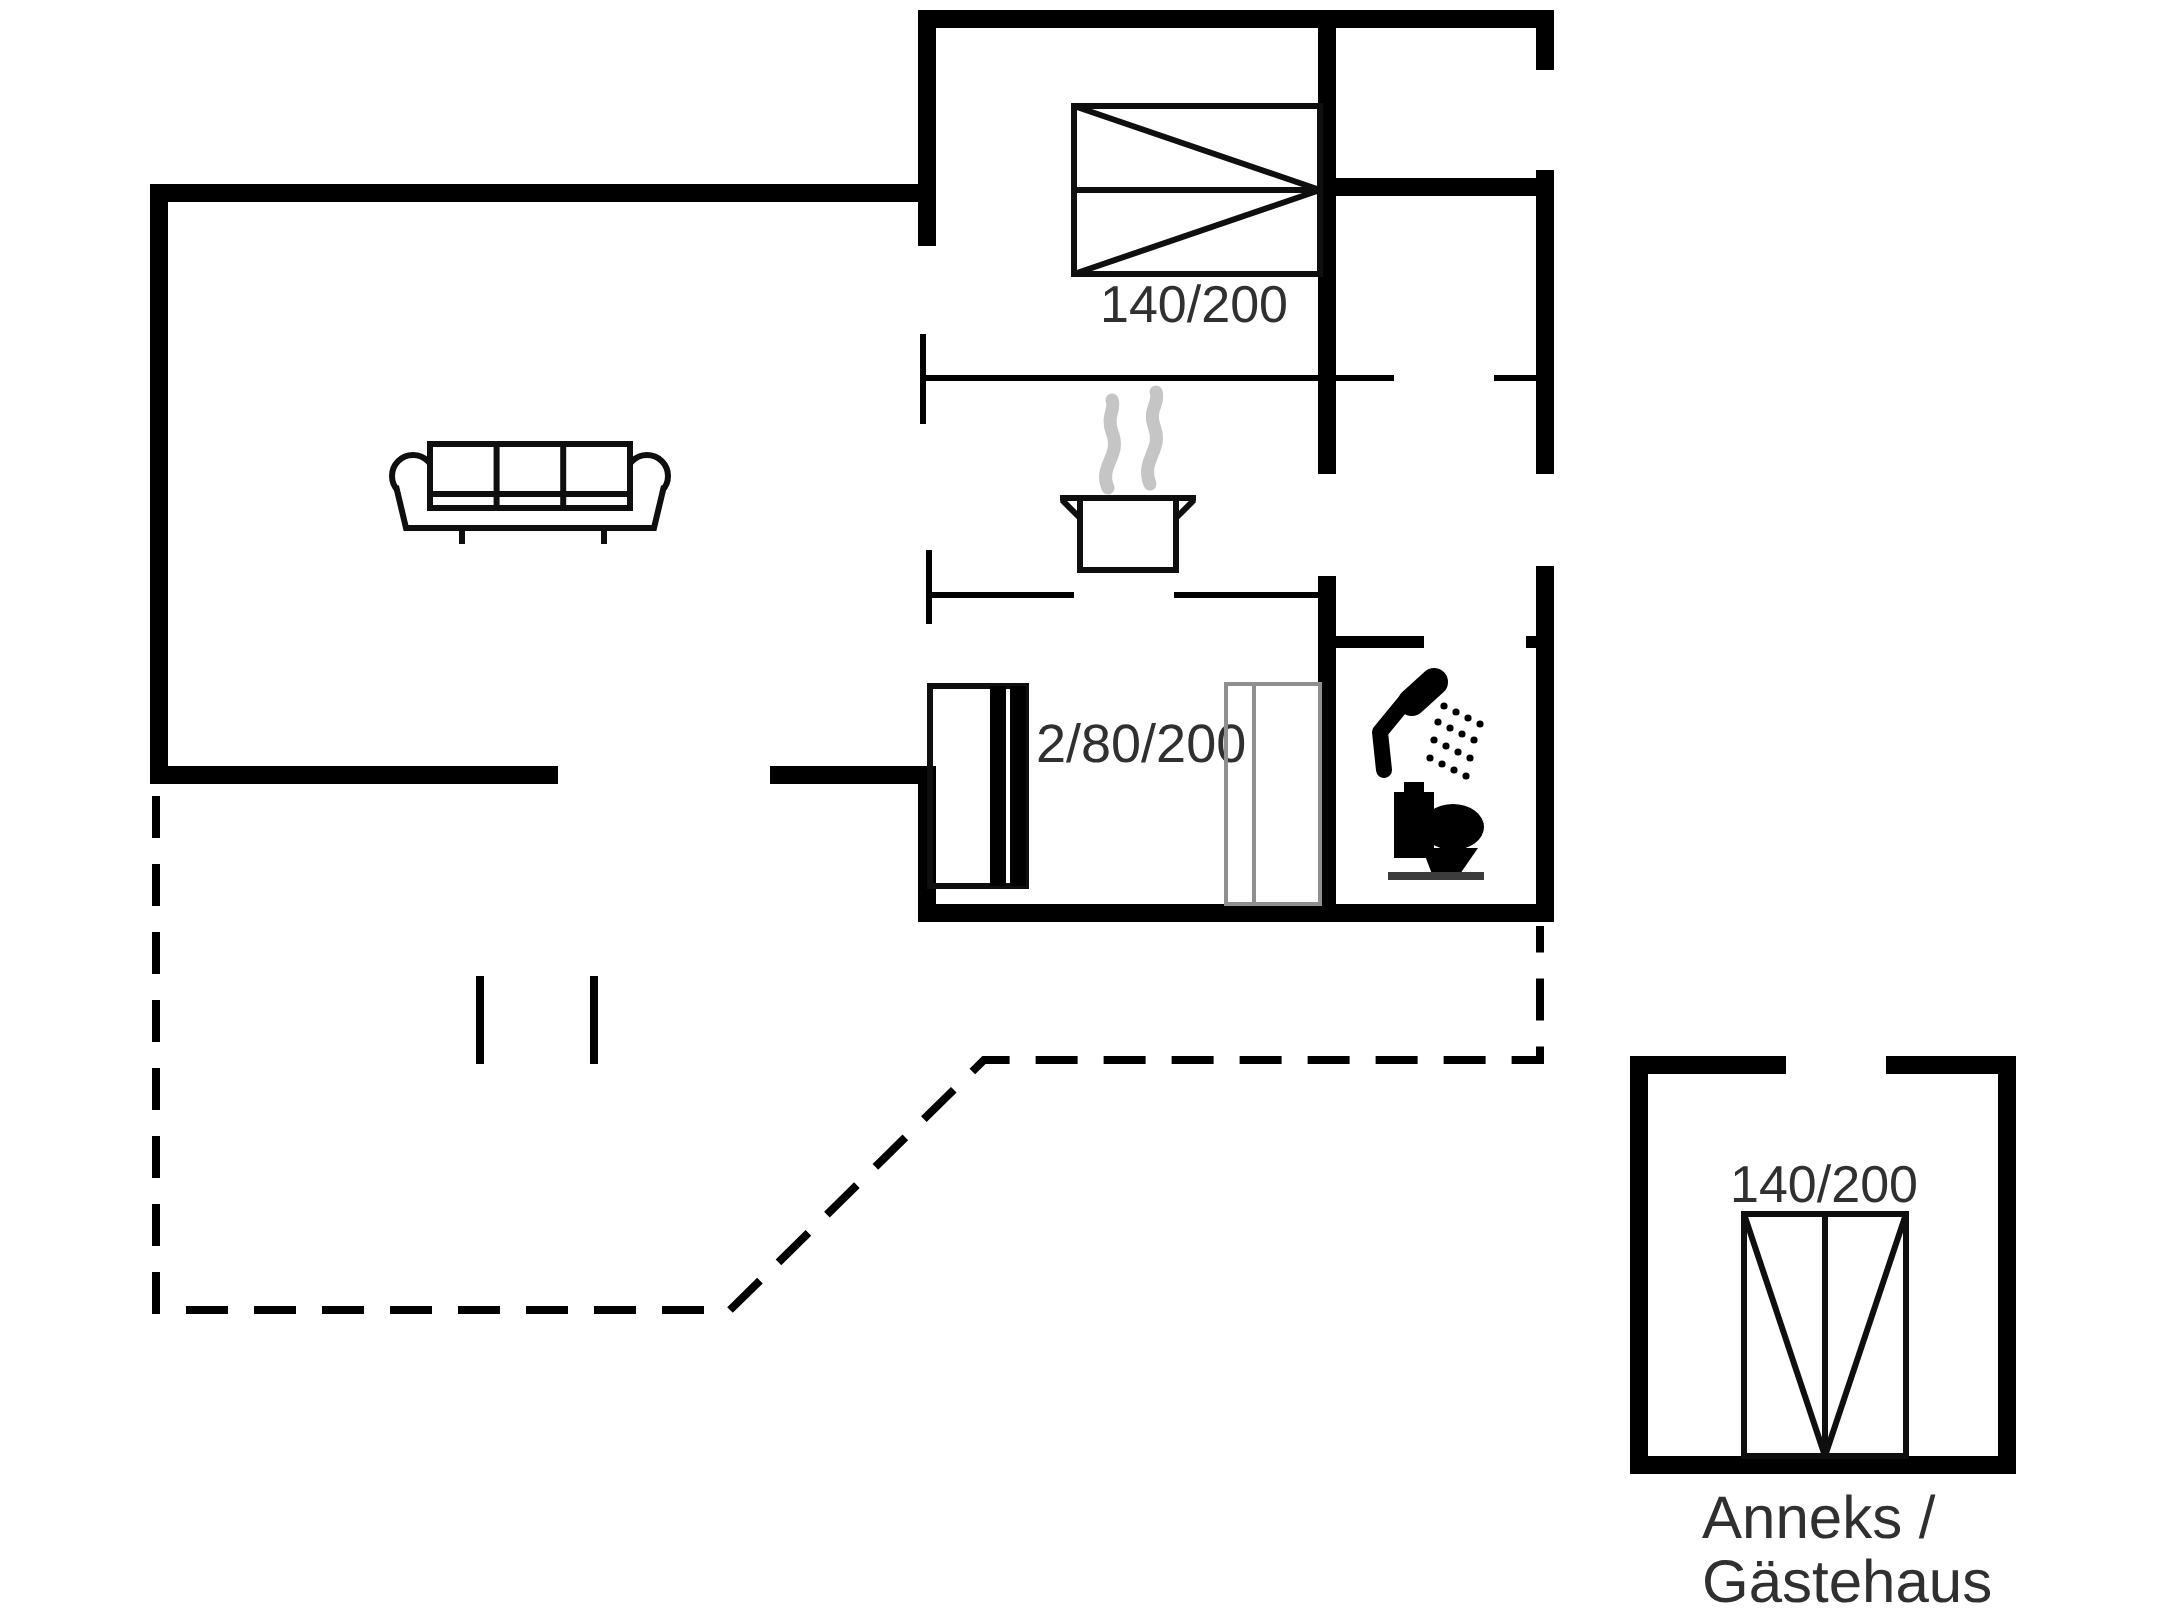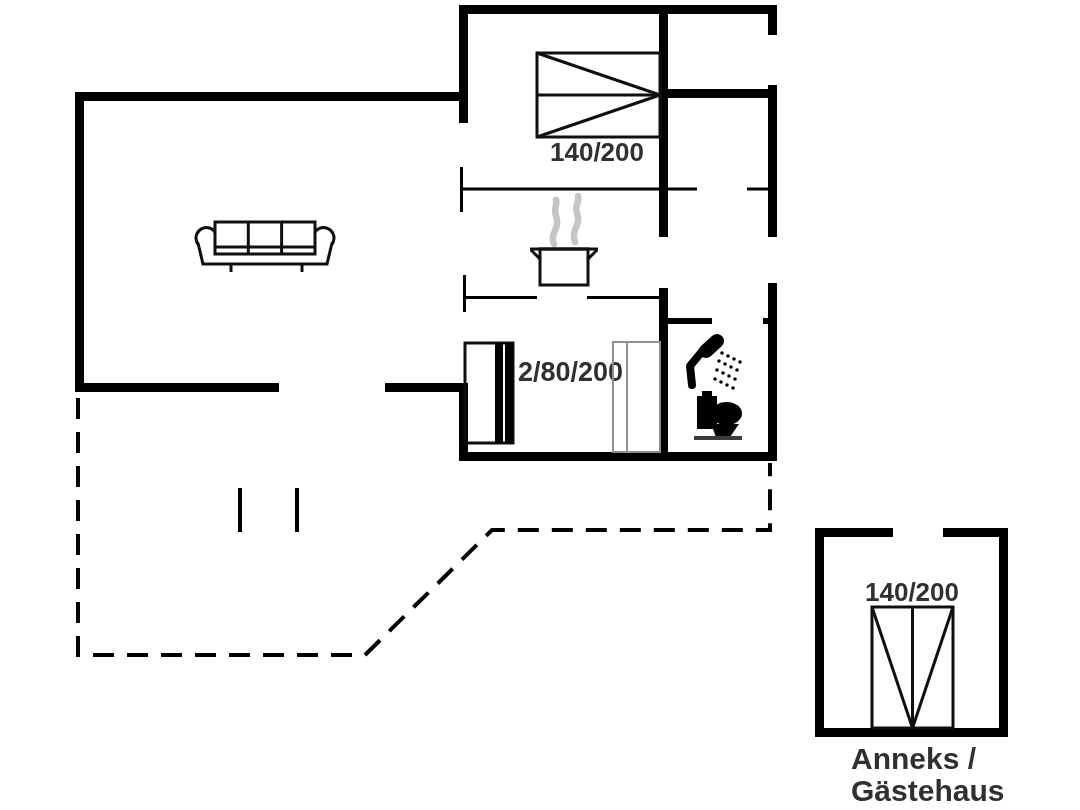--- a/index.html
+++ b/index.html
@@ -4,21 +4,21 @@
 <style>
   :root{
     --color-wall:#000000;
     --color-line:#0f0f0f;
     --color-text:#303030;
     --color-steam:#c5c5c5;
     --color-wardrobe:#8f8f8f;
     --color-bg:#ffffff;
   }
   html,body{margin:0;padding:0;background:var(--color-bg);}
-  .stage{position:relative;width:1080px;height:810px;background:var(--color-bg);overflow:hidden;font-weight:bold;}
+  .stage{position:relative;width:1080px;height:810px;background:var(--color-bg);overflow:hidden;}
   svg{display:block;}
   .wall{fill:var(--color-wall);stroke:none;}
   .thin{stroke:var(--color-wall);stroke-width:3;fill:none;}
   .furn{stroke:var(--color-line);stroke-width:3;fill:none;}
   .furnw{stroke:var(--color-line);stroke-width:3;fill:#ffffff;}
   .dash{stroke:var(--color-wall);stroke-width:4;fill:none;stroke-dasharray:21 13;}
   .marker{stroke:var(--color-wall);stroke-width:4;fill:none;}
   .blackfill{fill:var(--color-wall);stroke:none;}
   .steam{stroke:var(--color-steam);stroke-width:6.5;fill:none;stroke-linecap:round;}
   .wrd{stroke:var(--color-wardrobe);stroke-width:2;fill:none;}

